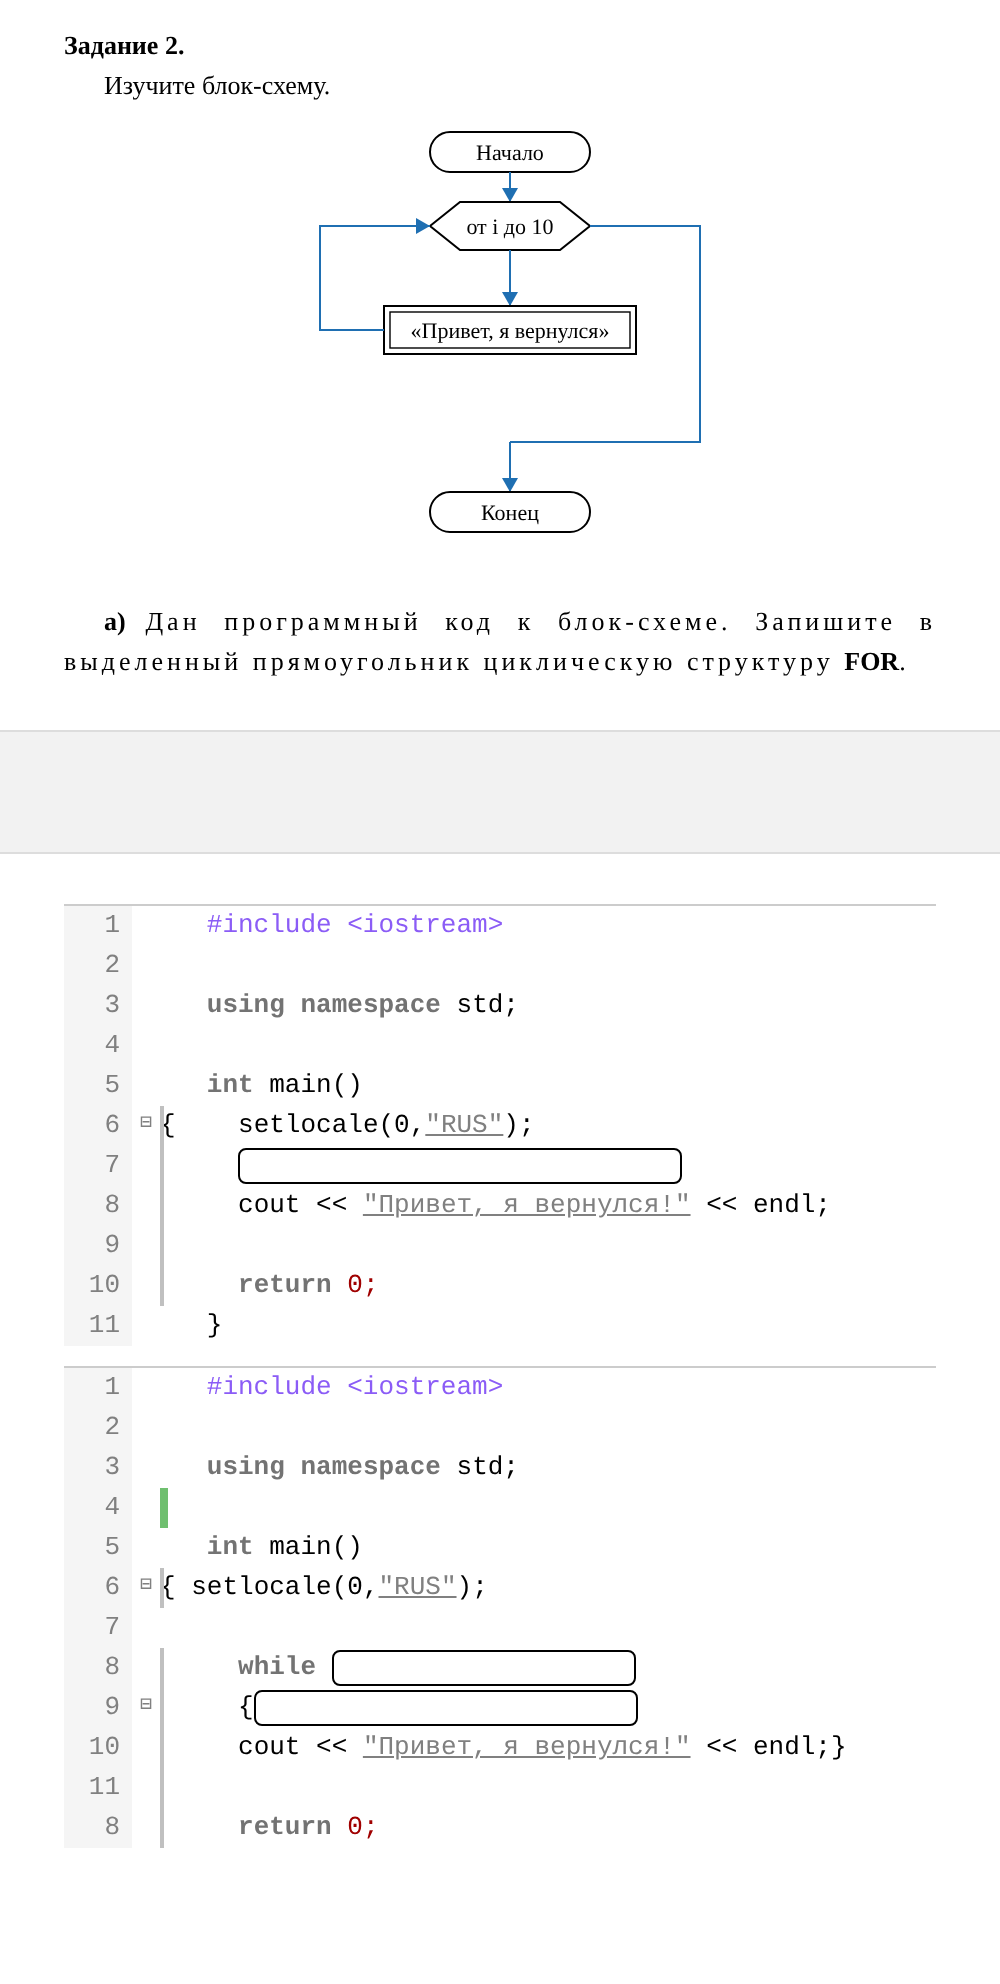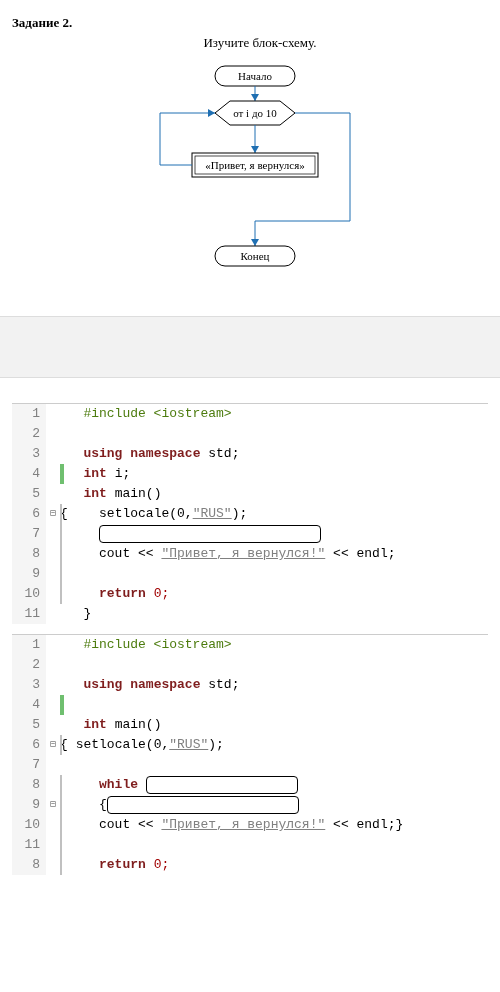--- a/index.html
+++ b/index.html
@@ -4,36 +4,35 @@
 <style>
   body {
     margin: 0;
     font-family: "Times New Roman", serif;
     font-size: 13px;
     color: #000;
     background: #fff;
     width: 500px;
   }
   .page {
-    padding: 15px 12px;
+    padding: 15px 32px;
   }
   .gap {
     height: 60px;
     background: #f2f2f2;
     border-top: 1px solid #ddd;
     border-bottom: 1px solid #ddd;
   }
   .title {
     font-weight: bold;
     margin-bottom: 4px;
   }
   .indent {
     text-indent: 20px;
     margin-bottom: 10px;
-    text-align: center;
   }
   .flowchart {
     display: block;
     margin: 5px auto 10px auto;
   }
   .paragraph {
     text-align: justify;
     text-indent: 20px;
     margin-top: 8px;
     margin-bottom: 10px;
@@ -81,22 +80,22 @@
     left: 0; top: 0; bottom: 0;
     width: 2px;
     background: #c0c0c0;
   }
   .green-bar {
     position: absolute;
     left: 0; top: 0; bottom: 0;
     width: 4px;
     background: #6fbf6f;
   }
-  .kw-green { color: #4d7c0f; }
-  .kw-blue { color: #7f1d1d; font-weight: bold; }
+  .kw-green { color: #8b5cf6; }
+  .kw-blue { color: #737373; font-weight: bold; }
   .kw-red { color: #a00000; }
   .str { color: #808080; text-decoration: underline; }
   .blank-box {
     display: inline-block;
     border: 1px solid #000;
     border-radius: 4px;
     height: 16px;
     vertical-align: middle;
     background: #fff;
   }
@@ -123,20 +122,23 @@
     <text x="155" y="108" text-anchor="middle" font-size="11" font-family="serif">«Привет, я вернулся»</text>
     <polyline points="92,104 60,104 60,52 115,52" fill="none" stroke="#1f6fb2"></polyline>
     <polygon points="115,52 108,48 108,56" fill="#1f6fb2"></polygon>
     <polyline points="195,52 250,52 250,160 155,160" fill="none" stroke="#1f6fb2"></polyline>
     <line x1="155" y1="160" x2="155" y2="185" stroke="#1f6fb2"></line>
     <polygon points="155,185 151,178 159,178" fill="#1f6fb2"></polygon>
     <rect x="115" y="185" width="80" height="20" rx="10" ry="10" fill="#fff" stroke="#000"></rect>
     <text x="155" y="199" text-anchor="middle" font-size="11" font-family="serif">Конец</text>
   </svg>
 
+  <div class="paragraph">
+    <b>a)</b> <span class="sep">Дан программный код к блок-схеме. Запишите в выделенный прямоугольник циклическую структуру </span><b>FOR</b><span>.</span>
+  </div>
 </div>
 
 <div class="gap"></div>
 
 <div class="page">
   <div class="code-block">
     <div class="code-line">
         <div class="gutter">1</div>
         <div class="fold"></div>
         <div class="code">   <span class="kw-green">#include &lt;iostream&gt;</span></div>
@@ -147,21 +149,20 @@
         <div class="code"></div>
       </div>
     <div class="code-line">
         <div class="gutter">3</div>
         <div class="fold"></div>
         <div class="code">   <span class="kw-blue">using</span> <span class="kw-blue">namespace</span> <span>std;</span></div>
       </div>
     <div class="code-line">
         <div class="gutter">4</div>
         <div class="fold"></div>
-        <div class="code"><span class="green-bar"></span>   <span class="kw-blue">int</span> <span>i;</span></div>
       </div>
     <div class="code-line">
         <div class="gutter">5</div>
         <div class="fold"></div>
         <div class="code">   <span class="kw-blue">int</span> <span>main</span><span>()</span></div>
       </div>
     <div class="code-line">
         <div class="gutter">6</div>
         <div class="fold">⊟</div>
         <div class="code"><span class="gray-bar"></span><span>{</span>    <span>setlocale</span><span>(0,</span><span class="str">"RUS"</span><span>);</span></div>

